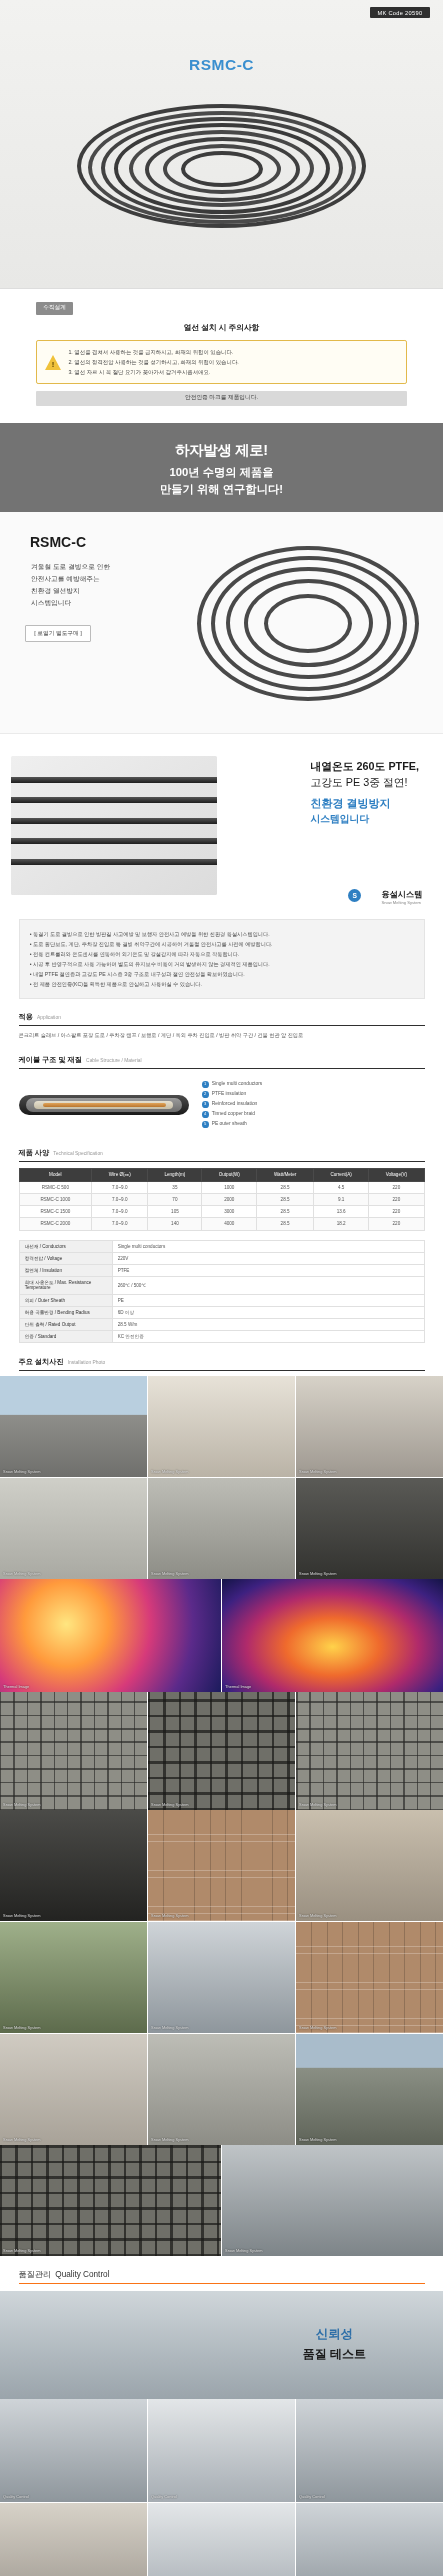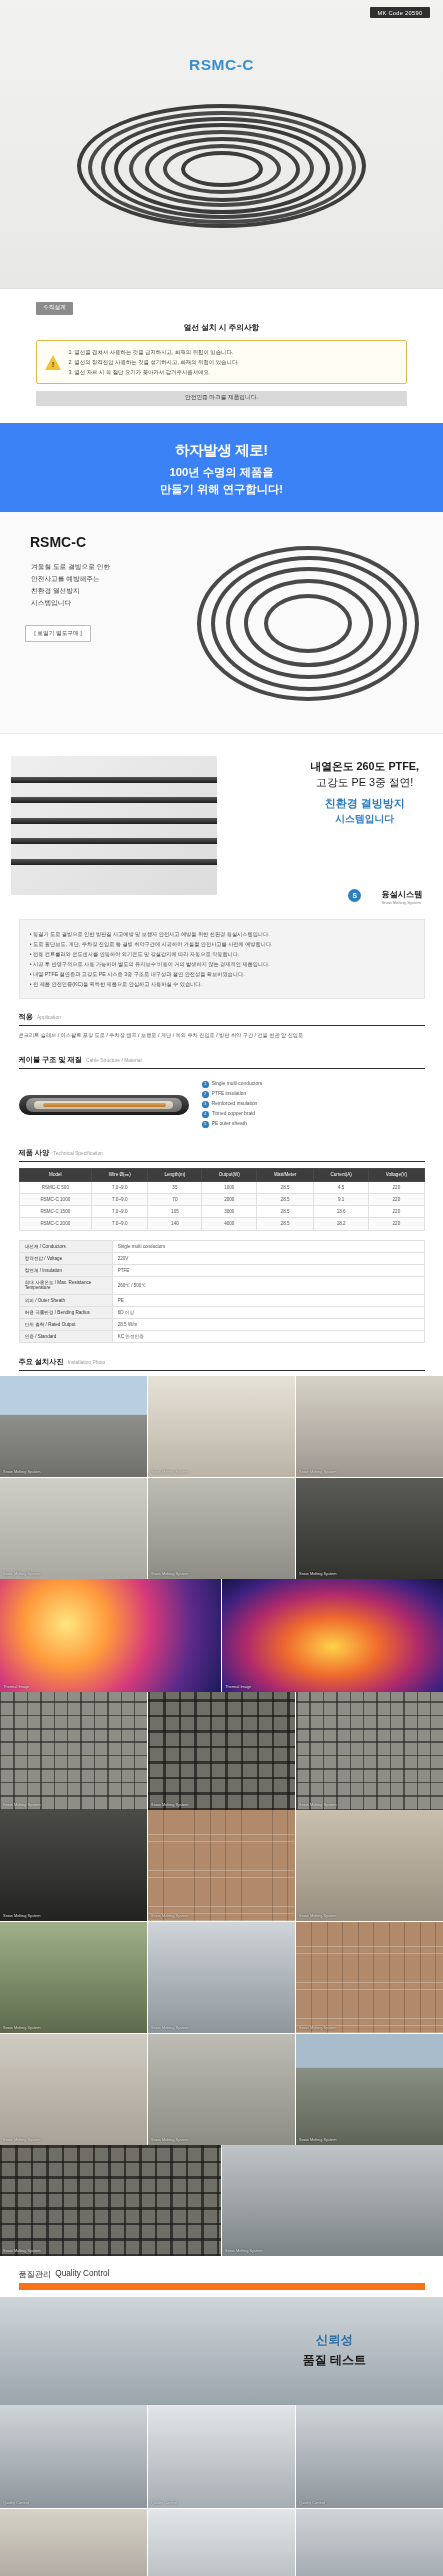--- a/index.html
+++ b/index.html
@@ -127,21 +127,21 @@
     color: #333;
     font-size: 5.7px;
     text-align: center;
     padding: 3.6px;
     border-radius: 1px;
   }
 
   
   .blue-banner {
     width: 443px;
-    background: #3b82f6;
+    background: #737373;
     color: #fff;
     text-align: center;
     padding: 17.5px 0 15.5px;
   }
   .blue-banner .l1 { font-size: 14.4px; font-weight: bold; letter-spacing: -0.3px;}
   .blue-banner .l2 { font-size: 11.3px; margin-top: 5.2px; font-weight: bold;}
   .blue-banner .l3 { font-size: 11.3px; margin-top: 2.1px; font-weight: bold;}
 
   
   .prod {
@@ -176,21 +176,21 @@
   .prod-coilwrap .coil.p5 { width: 88px; height: 59px; left: 77px; top: 59px; }
 
   
   .feat2 {
     position: relative;
     width: 443px; height: 185px;
     background: #ffffff;
   }
   .feat2-text {
     position: absolute; right: 24px; top: 25px;
-    text-align: center;
+    text-align: left;
   }
   .feat2-text .t1 { font-size: 10.8px; font-weight: bold; color: #1b1b1b; line-height: 1.45;}
   .feat2-text .t2 { font-size: 10.8px; font-weight: normal; color: #1b1b1b; line-height: 1.45;}
   .feat2-text .t3 { font-size: 11px; font-weight: bold; color: #2e7fc2; margin-top: 5.2px; line-height: 1.45;}
   .feat2-text .t4 { font-size: 9.8px; font-weight: bold; color: #2e7fc2; line-height: 1.45;}
   .feat2-img {
     position: absolute; left: 11.3px; top: 21.6px;
     width: 206px; height: 139px;
     background: linear-gradient(145deg,#efefef,#dcdcdc);
     border-radius: 1.5px;
@@ -354,22 +354,22 @@
   .ph-cable { background: linear-gradient(#4b4b48, #232321); }
   .ph-sand { background: linear-gradient(#c9bfae, #9a9081); }
   .ph-outdoor { background: linear-gradient(#a9bccb 0%, #a9bccb 30%, #8a8f84 31%, #5f6459 100%); }
   .ph-pipe { background: linear-gradient(#bfc4c7, #7d8488); }
   .ph-tile { background: linear-gradient(#d0cbc2, #a8a298); }
 
   
   .qual-head {
     margin: 13.4px 18.5px 6.2px;
     padding-bottom: 3.1px;
-    border-bottom: 7px solid #f97316;
-    display: flex; align-items: flex-start; gap: 4.1px;
+    border-bottom: 1px solid #f97316;
+    display: flex; align-items: center; gap: 4.1px;
   }
   .qual-banner {
     position: relative;
     width: 443px; height: 108px;
     background: linear-gradient(#cfd6da,#9aa4ab);
     display: flex; align-items: center; justify-content: flex-end;
   }
   .qual-banner .txt {
     text-align: center; padding-right: 77px;
     color: #1e1e1e;

